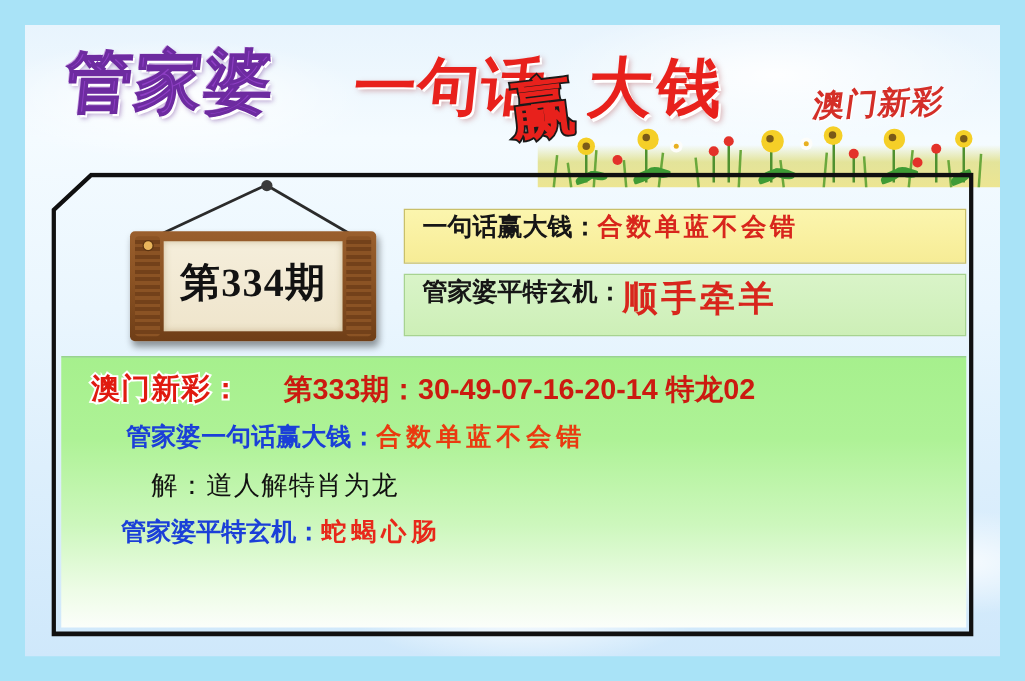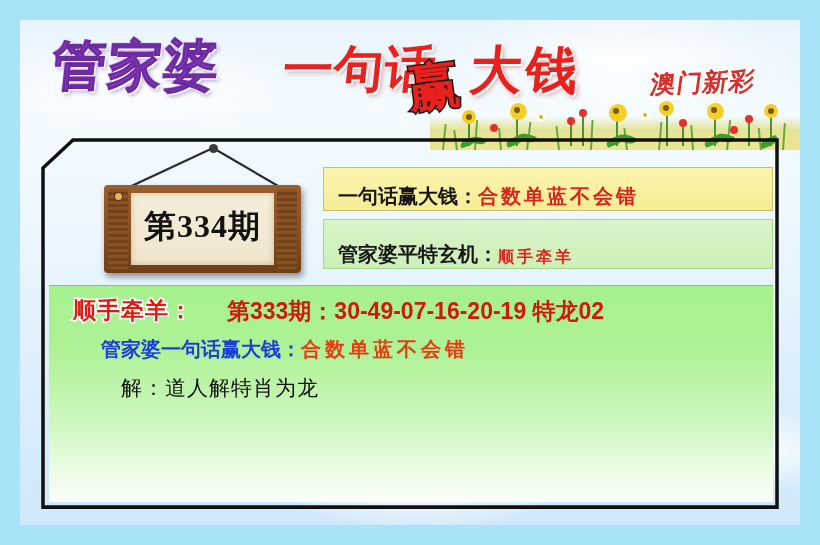--- a/index.html
+++ b/index.html
@@ -129,36 +129,36 @@
     font-family:"Liberation Serif","DejaVu Serif",serif;
     font-size:32px;font-weight:bold;color:#121212;letter-spacing:1px;
   }
   .nail{position:absolute;width:7px;height:7px;border-radius:50%;background:#e8b55c;box-shadow:0 0 0 1px #5c3411;}
   .nail.l{left:11px;top:8px;}
   .nail.r{right:11px;top:8px;}
 
   
   .rowbox{
     position:absolute;box-sizing:border-box;
-    display:flex;align-items:flex-end;
+    display:flex;align-items:flex-start;
     font-family:Liberation Mono, monospace;
   }
   .yellow{
     left:323px;top:167px;width:450px;height:44px;
     background:linear-gradient(180deg,#fbf5ae 0%,#f9f0a0 55%,#f6ec96 100%);
     border:1px solid #c9c06a;
   }
   .green1{
     left:323px;top:219px;width:450px;height:50px;
     background:linear-gradient(180deg,#d9f4c8 0%,#cdefb7 100%);
     border:1px solid #a7d391;
   }
   .lbl-k{font-size:20px;font-weight:bold;color:#161616;padding-left:14px;letter-spacing:0px;}
   .lbl-v{font-size:20px;font-weight:bold;color:#d8251c;letter-spacing:3px;}
-  .lbl-v2{font-size:16px;font-weight:bold;color:#d8251c;letter-spacing:3px;margin-top:24px;}
+  .lbl-v2{font-size:28px;font-weight:bold;color:#d8251c;letter-spacing:3px;}
 
   
   .greenbox{
     position:absolute;left:49px;top:285px;width:724px;height:216px;
     background:linear-gradient(180deg,#a6f08d 0%,#aef296 30%,#cdf7bd 62%,#edfce6 86%,#fbfefa 100%);
     border-top:1px solid #7fc96a;
   }
   .replay-row{position:absolute;left:0;top:8px;width:100%;height:34px;}
   .replay-lbl{
     position:absolute;left:24px;top:1px;
@@ -283,22 +283,25 @@
     <span class="lbl-v">合数单蓝不会错</span>
   </div>
 
   <div class="rowbox green1">
     <span class="lbl-k">管家婆平特玄机：</span>
     <span class="lbl-v2">顺手牵羊</span>
   </div>
 
   <div class="greenbox">
     <div class="replay-row">
-      <span class="replay-lbl">顺手牵羊：</span>
-      <span class="replay-val">第333期：30-49-07-16-20-19  特龙02</span>
+      <span class="replay-lbl">澳门新彩：</span>
+      <span class="replay-val">第333期：30-49-07-16-20-14  特龙02</span>
     </div>
     <div class="line l1">
       <span class="k">管家婆一句话赢大钱：</span><span class="v">合数单蓝不会错</span>
     </div>
     <div class="line l2">解：道人解特肖为龙</div>
+    <div class="line l3">
+      <span class="k">管家婆平特玄机：</span><span class="v">蛇蝎心肠</span>
+    </div>
   </div>
 
 </div>
 
 </body></html>

